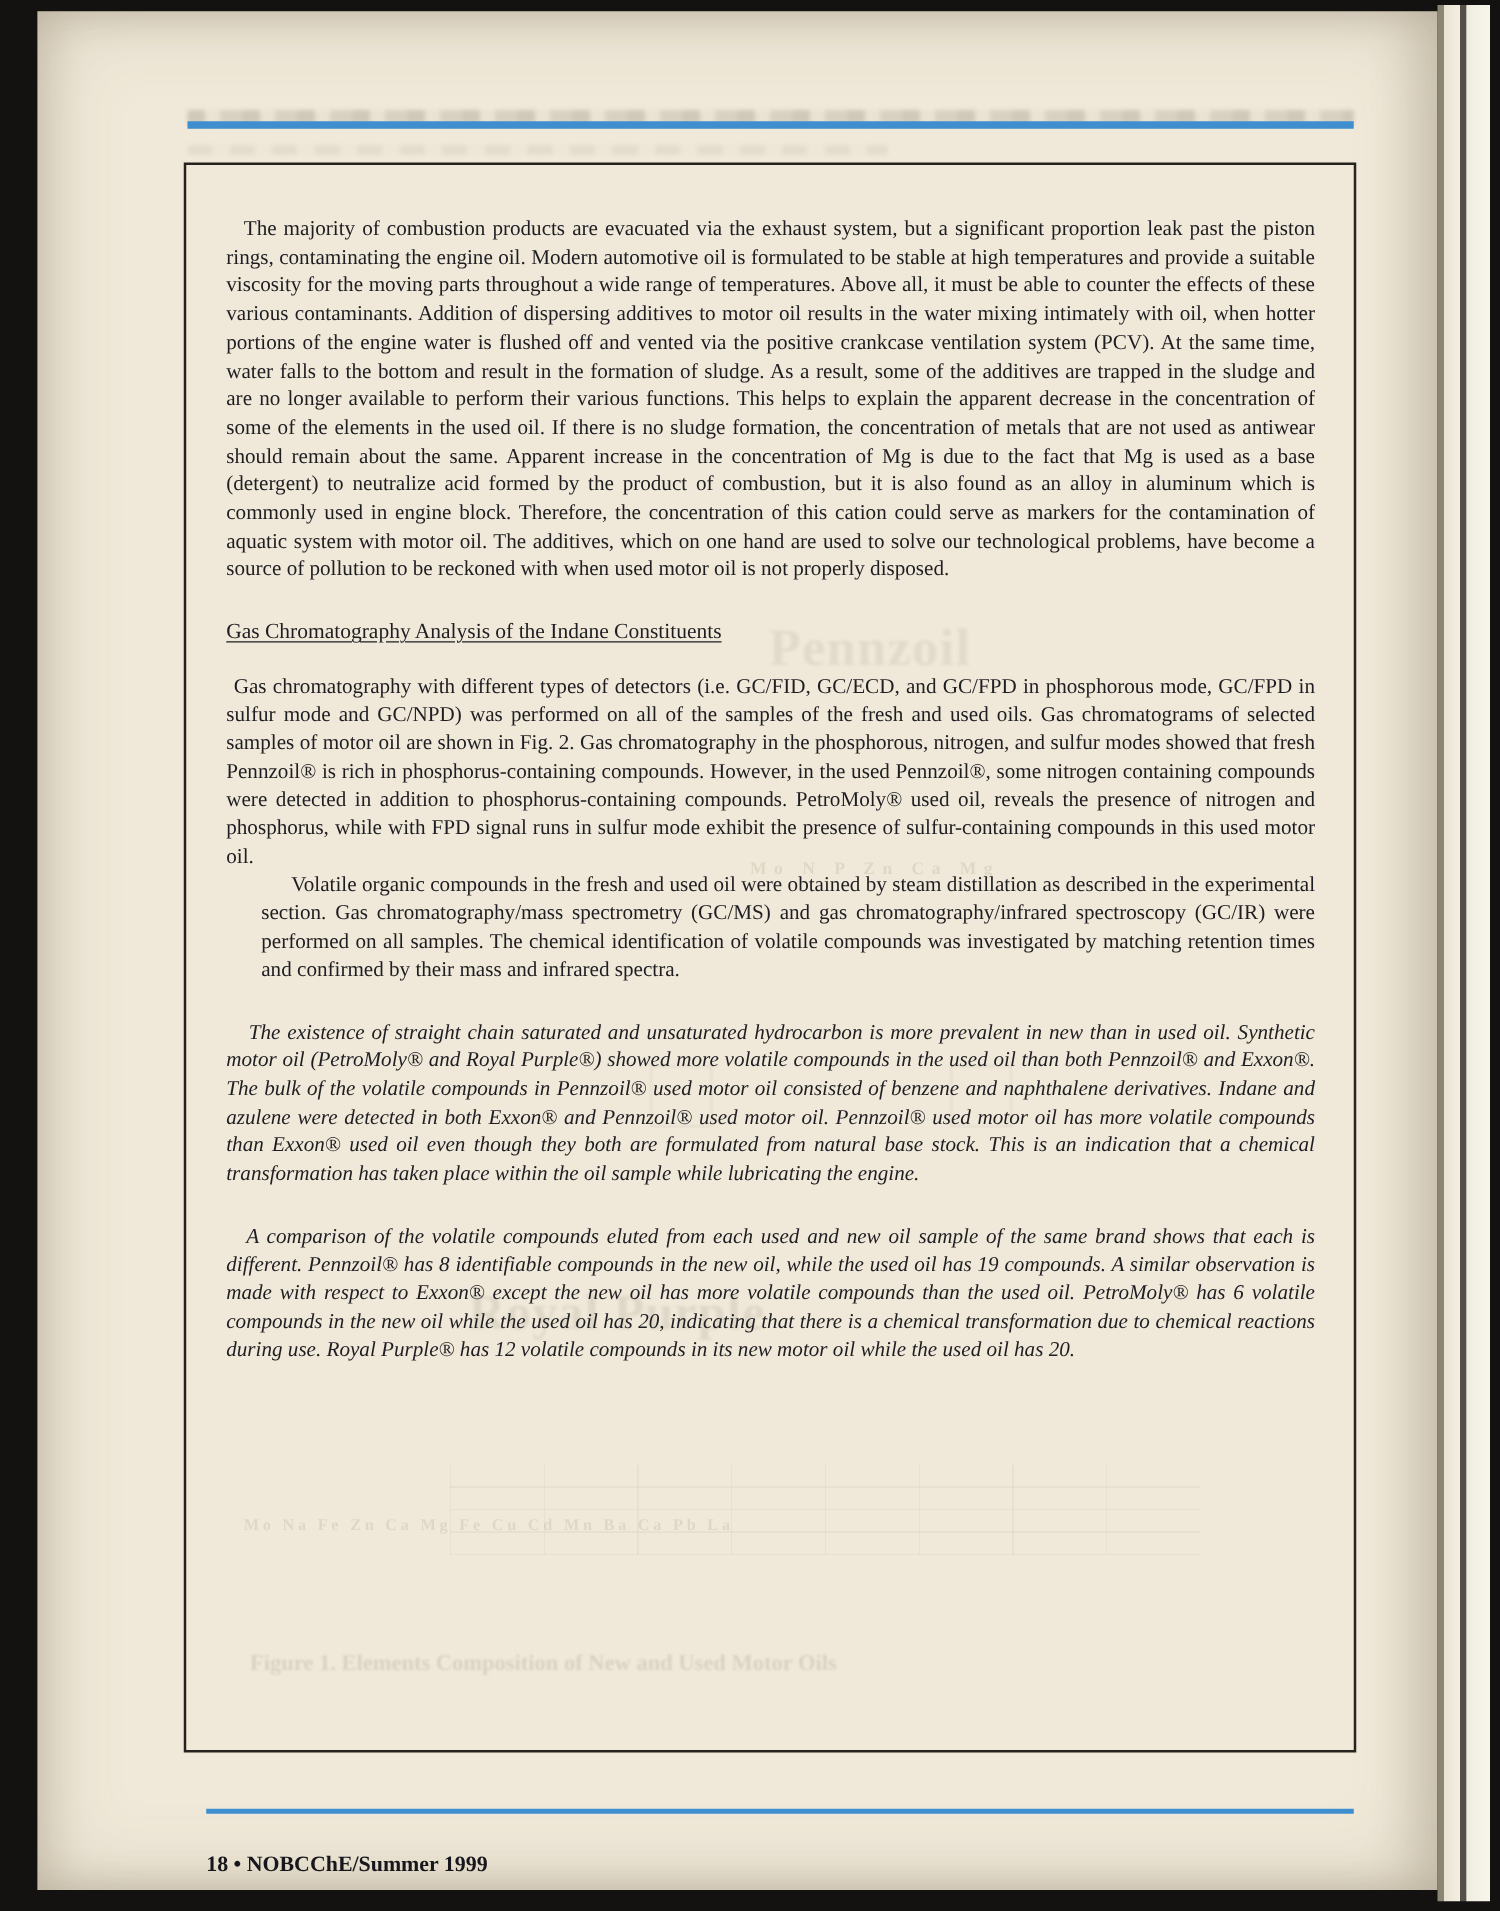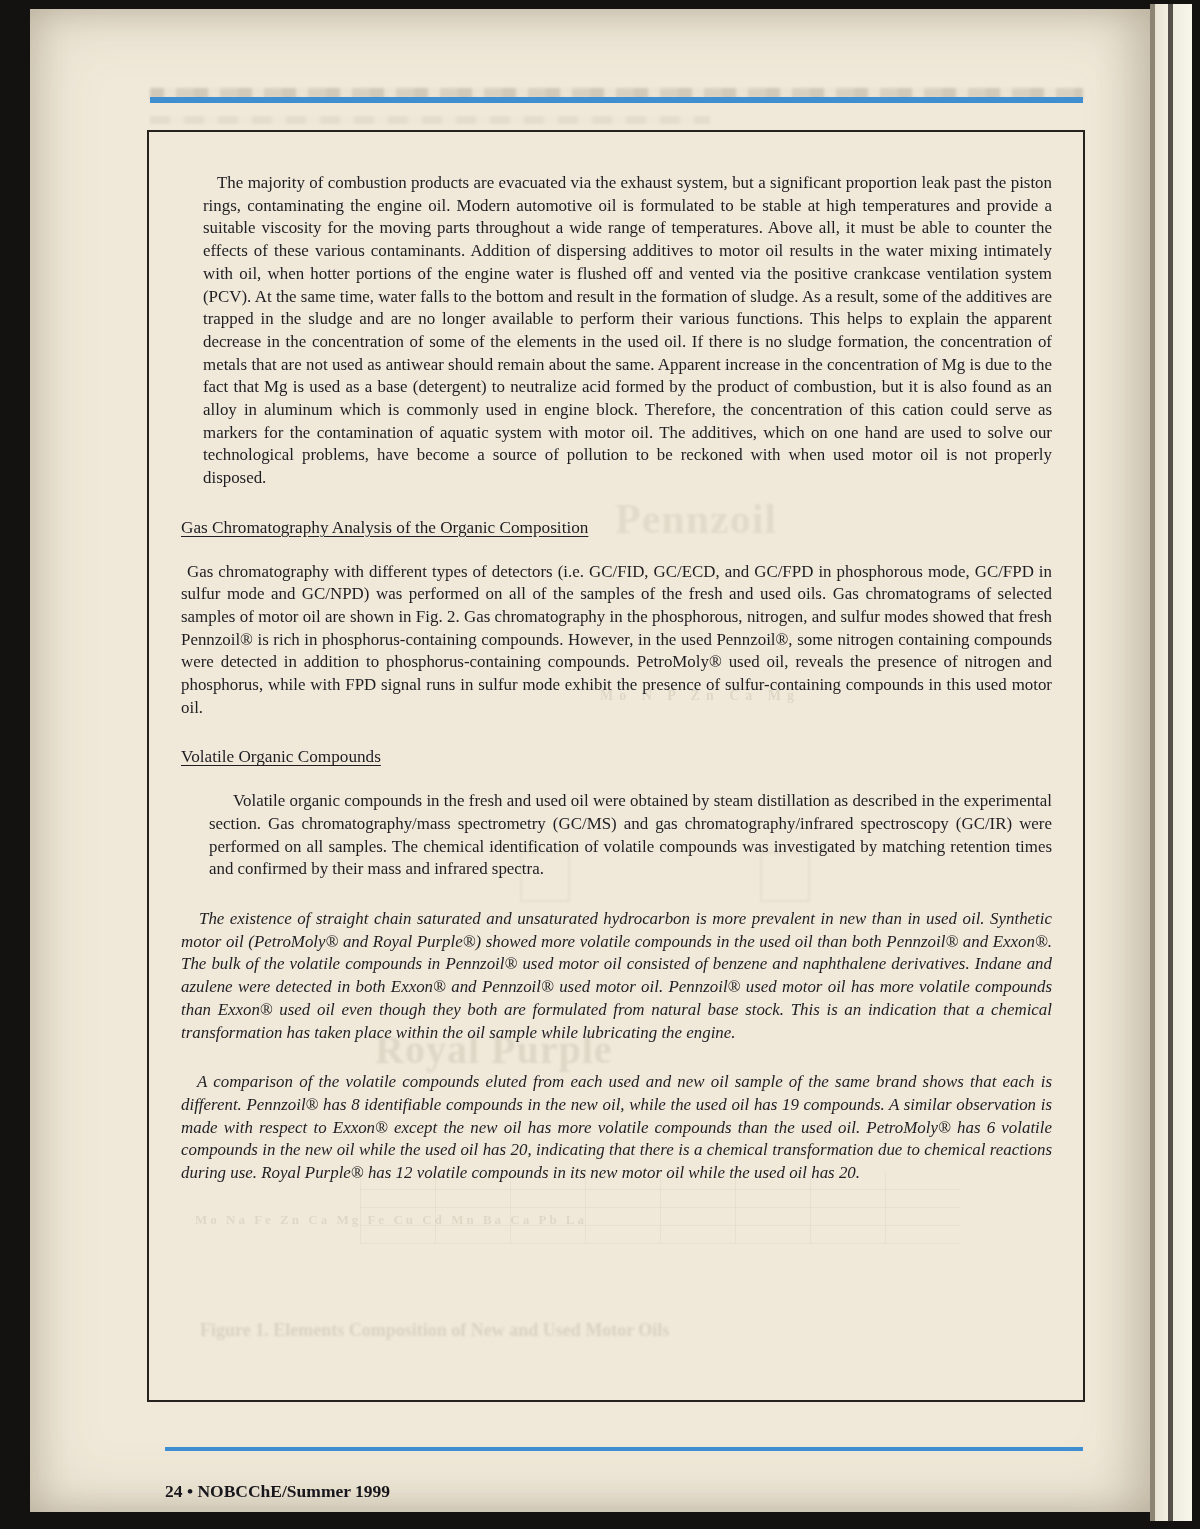--- a/index.html
+++ b/index.html
@@ -16,21 +16,21 @@
   .edge-gap{left:1168px;width:5px;background:#55504a;}
   .edge-page2{left:1173px;width:19px;background:linear-gradient(90deg,#efece0,#f8f5eb);}
   
   .rule{position:absolute;background:#3e8ed0;}
   .rule-top{left:150px;top:97px;width:933px;height:6px;}
   .rule-bottom{left:165px;top:1447px;width:918px;height:4px;}
   
   .frame{position:absolute;left:147px;top:130px;width:938px;height:1272px;border:2px solid #26231f;
          box-sizing:border-box;padding:40px 31px 0 32px;overflow:hidden;}
   .bodytext{font-size:16.9px;line-height:22.7px;color:#1e1d22;text-align:justify;margin:0;}
-  .ti-6{text-indent:6px;}  .ti-14{text-indent:14px;margin-left:22px;} .ti-16{text-indent:16px;}
+  .ti-6{text-indent:6px;}  .ti-14{text-indent:14px;} .ti-16{text-indent:16px;}
   .ti-18{text-indent:18px;} .ti-24{text-indent:24px;margin-left:28px;}
   .gap{margin-top:27px;font-style:italic;}
   .heading{font-size:17.2px;line-height:22.7px;color:#1e1d22;font-weight:normal;
            text-decoration:underline;text-underline-offset:3px;margin:27px 0 21px 0;}
   
   .footer{position:absolute;left:165px;top:1481px;font-size:17.5px;font-weight:bold;color:#17161c;}
   
   .bleed{position:absolute;color:#7d7462;pointer-events:none;white-space:nowrap;}
   .smudge-top{left:150px;top:88px;width:933px;height:11px;opacity:.34;filter:blur(1.6px);
       background:repeating-linear-gradient(90deg, rgba(70,62,52,.55) 0 14px, rgba(70,62,52,.10) 14px 26px,
@@ -75,28 +75,27 @@
   <div class="bleed bleed-table"></div>
   <div class="bleed bleed-elems-bottom">Mo  Na  Fe  Zn  Ca  Mg      Fe  Cu  Cd  Mn  Ba  Ca  Pb  La</div>
   <div class="bleed bleed-caption">Figure 1.  Elements Composition of New and Used Motor Oils</div>
 
   <div class="rule rule-top"></div>
   <div class="rule rule-bottom"></div>
 
   <div class="frame">
     <p class="bodytext ti-14">The majority of combustion products are evacuated via the exhaust system, but a significant proportion leak past the piston rings, contaminating the engine oil. Modern automotive oil is formulated to be stable at high temperatures and provide a suitable viscosity for the moving parts throughout a wide range of temperatures. Above all, it must be able to counter the effects of these various contaminants. Addition of dispersing additives to motor oil results in the water mixing intimately with oil, when hotter portions of the engine water is flushed off and vented via the positive crankcase ventilation system (PCV). At the same time, water falls to the bottom and result in the formation of sludge. As a result, some of the additives are trapped in the sludge and are no longer available to perform their various functions. This helps to explain the apparent decrease in the concentration of some of the elements in the used oil. If there is no sludge formation, the concentration of metals that are not used as antiwear should remain about the same. Apparent increase in the concentration of Mg is due to the fact that Mg is used as a base (detergent) to neutralize acid formed by the product of combustion, but it is also found as an alloy in aluminum which is commonly used in engine block. Therefore, the concentration of this cation could serve as markers for the contamination of aquatic system with motor oil. The additives, which on one hand are used to solve our technological problems, have become a source of pollution to be reckoned with when used motor oil is not properly disposed.</p>
 
-    <h2 class="heading">Gas Chromatography Analysis of the Organic Composition</h2>
+    <h2 class="heading">Gas Chromatography Analysis of the Indane Constituents</h2>
 
     <p class="bodytext ti-6">Gas chromatography with different types of detectors (i.e. GC/FID, GC/ECD, and GC/FPD in phosphorous mode, GC/FPD in sulfur mode and GC/NPD) was performed on all of the samples of the fresh and used oils. Gas chromatograms of selected samples of motor oil are shown in Fig. 2. Gas chromatography in the phosphorous, nitrogen, and sulfur modes showed that fresh Pennzoil® is rich in phosphorus-containing compounds. However, in the used Pennzoil®, some nitrogen containing compounds were detected in addition to phosphorus-containing compounds. PetroMoly® used oil, reveals the presence of nitrogen and phosphorus, while with FPD signal runs in sulfur mode exhibit the presence of sulfur-containing compounds in this used motor oil.</p>
 
-    <h2 class="heading">Volatile Organic Compounds</h2>
 
     <p class="bodytext ti-24">Volatile organic compounds in the fresh and used oil were obtained by steam distillation as described in the experimental section. Gas chromatography/mass spectrometry (GC/MS) and gas chromatography/infrared spectroscopy (GC/IR) were performed on all samples. The chemical identification of volatile compounds was investigated by matching retention times and confirmed by their mass and infrared spectra.</p>
 
     <p class="bodytext ti-18 gap">The existence of straight chain saturated and unsaturated hydrocarbon is more prevalent in new than in used oil. Synthetic motor oil (PetroMoly® and Royal Purple®) showed more volatile compounds in the used oil than both Pennzoil® and Exxon®. The bulk of the volatile compounds in Pennzoil® used motor oil consisted of benzene and naphthalene derivatives. Indane and azulene were detected in both Exxon® and Pennzoil® used motor oil. Pennzoil® used motor oil has more volatile compounds than Exxon® used oil even though they both are formulated from natural base stock. This is an indication that a chemical transformation has taken place within the oil sample while lubricating the engine.</p>
 
     <p class="bodytext ti-16 gap">A comparison of the volatile compounds eluted from each used and new oil sample of the same brand shows that each is different. Pennzoil® has 8 identifiable compounds in the new oil, while the used oil has 19 compounds. A similar observation is made with respect to Exxon® except the new oil has more volatile compounds than the used oil. PetroMoly® has 6 volatile compounds in the new oil while the used oil has 20, indicating that there is a chemical transformation due to chemical reactions during use. Royal Purple® has 12 volatile compounds in its new motor oil while the used oil has 20.</p>
   </div>
 
-  <div class="footer">24 • NOBCChE/Summer 1999</div>
+  <div class="footer">18 • NOBCChE/Summer 1999</div>
 
 </div>
 
 </body></html>

